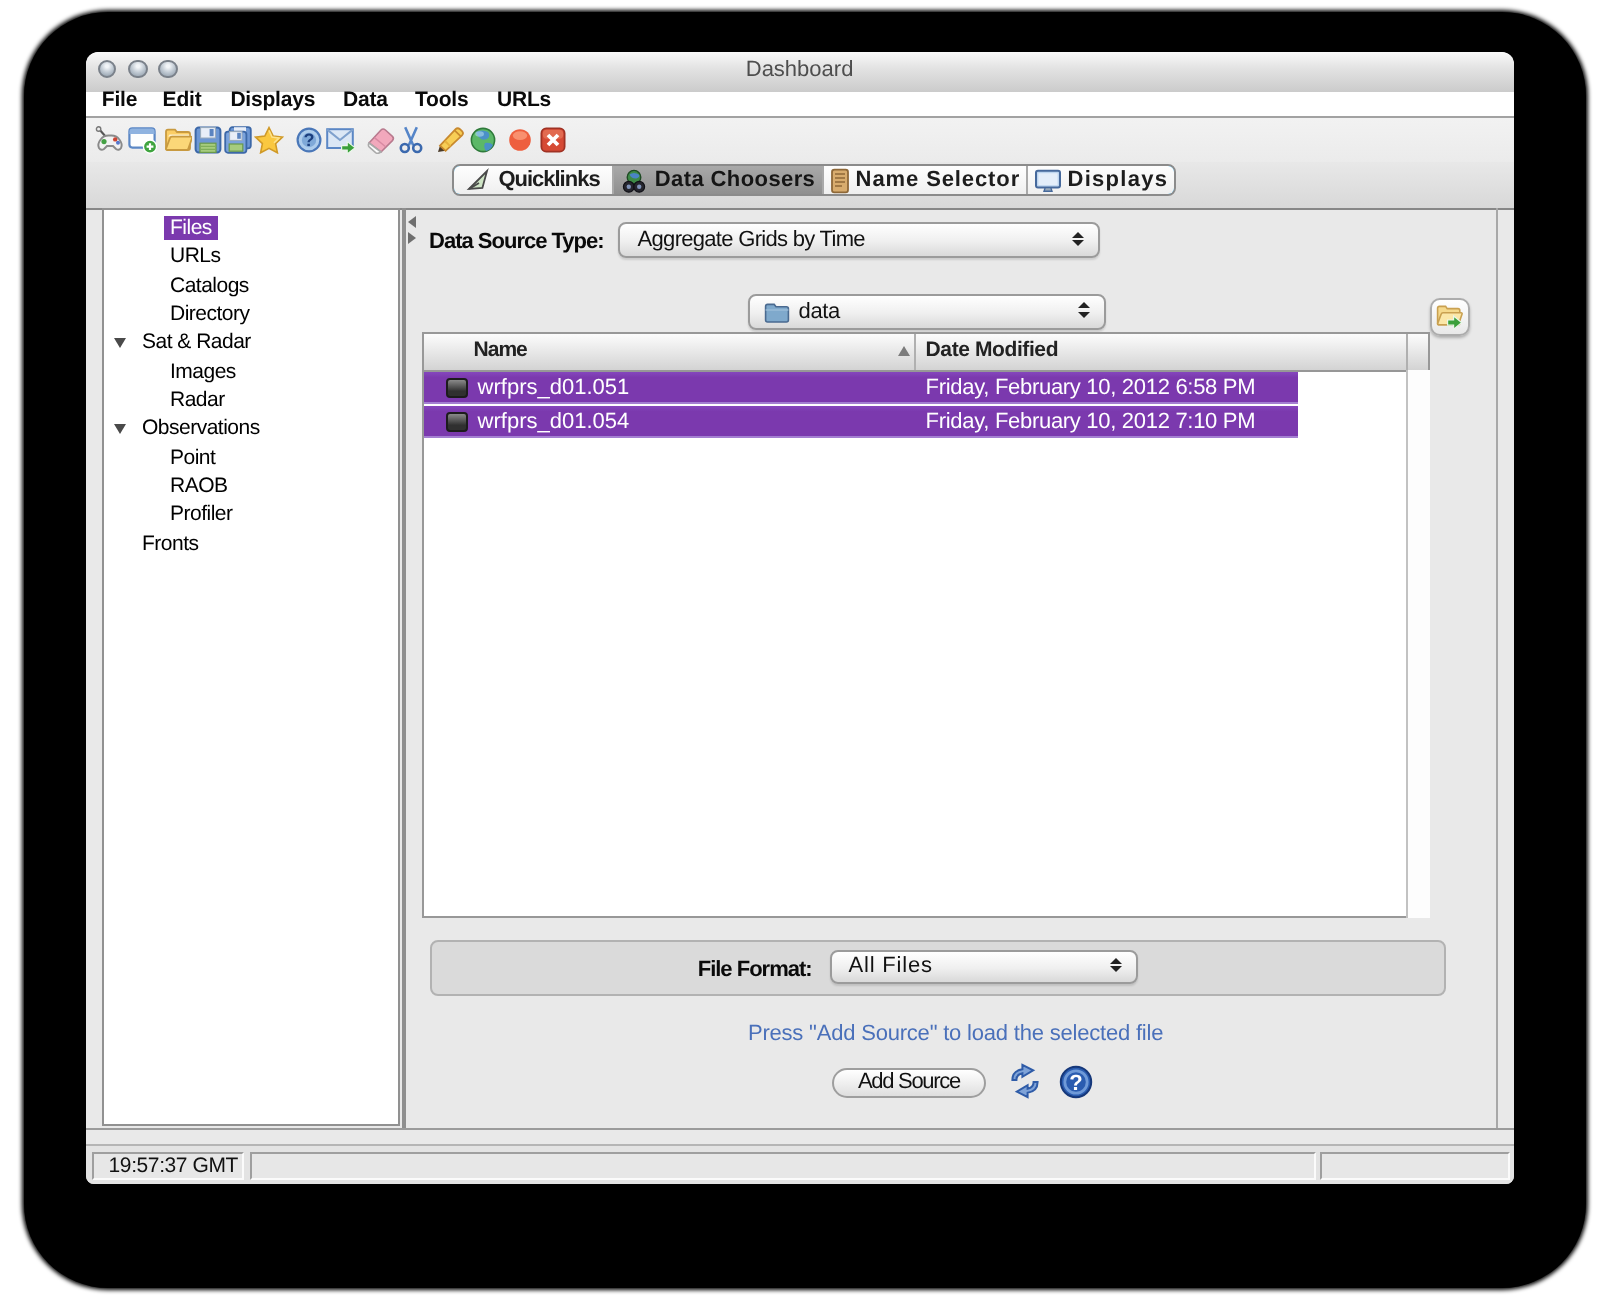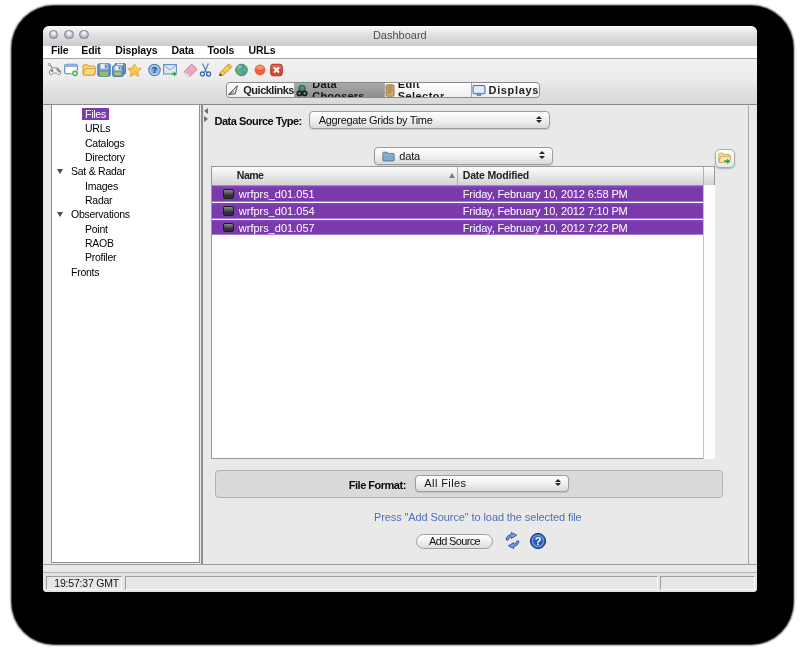--- a/index.html
+++ b/index.html
@@ -23,21 +23,21 @@
 #mbar{left:0;top:19.5px;width:714px;height:12.9px;background:#fff;border-bottom:1px solid #a2a2a2;}
 .mi{top:19px;line-height:10.5px;font-size:10.5px;font-weight:bold;
   letter-spacing:-0.1px;color:#0a0a0a;}
 
 #tools{left:0;top:33.4px;width:714px;height:21.6px;background:linear-gradient(#f2f2f2,#ebebeb);}
 .ti{top:37px;}
 
 #tabrow{left:0;top:55px;width:714px;height:22.5px;
   background:linear-gradient(#e8e8e8,#d8d8d8);border-bottom:1px solid #878787;}
 #segs{left:183.2px;top:56px;height:16px;display:flex;border:1px solid #8b8b8b;
-  border-radius:4px;overflow:hidden;background:#0ea5e9;box-sizing:border-box;width:314px;}
+  border-radius:4px;overflow:hidden;background:#0ea5e9;box-sizing:border-box;width:362px;}
 .seg{display:flex;align-items:center;justify-content:center;gap:3px;
   font-size:11px;font-weight:bold;letter-spacing:-0.35px;color:#1d1d1d;
   background:linear-gradient(#fefefe,#efefef);border-right:1px solid #a9a9a9;box-sizing:border-box;}
 .seg.sel{background:linear-gradient(#a9a9a9,#8f8f8f);color:#151515;}
 .seg:last-child{border-right:none;}
 
 #tree{left:8.2px;top:78px;width:149.5px;height:458.5px;background:#fff;
   border:1px solid #919191;box-sizing:border-box;overflow:hidden;}
 .trow{position:relative;height:14.35px;line-height:14.35px;font-size:10.5px;
   letter-spacing:-0.25px;color:#000;white-space:nowrap;}
@@ -60,21 +60,21 @@
   border-bottom:3.6px solid #222;margin-bottom:1.8px;}
 .updn .d{display:block;width:0;height:0;border-left:3.2px solid transparent;border-right:3.2px solid transparent;
   border-top:3.6px solid #222;}
 .lbl{font-size:11px;font-weight:bold;letter-spacing:-0.5px;color:#0a0a0a;text-align:right;}
 
 #tbl{left:168px;top:140px;width:504px;height:293px;background:#fff;
   border:1px solid #989898;box-sizing:border-box;}
 #thead{position:absolute;left:0;top:0;width:502px;height:17.5px;
   background:linear-gradient(#fcfcfc,#d3d3d3);border-bottom:1px solid #979797;
   font-size:10.5px;font-weight:bold;letter-spacing:-0.2px;color:#222;}
-.prow{position:absolute;left:0;width:491px;height:15.8px;box-sizing:border-box;
+.prow{position:absolute;left:0;width:437px;height:15.8px;box-sizing:border-box;
   background:linear-gradient(#8547bd,#7b39ae 18%,#7b39ae 100%);
   border-bottom:1.6px solid #a47fd2;color:#fff;font-size:11px;letter-spacing:0px;}
 .ficon{position:absolute;left:11px;top:3px;width:11.5px;height:9.5px;border-radius:2px;
   background:linear-gradient(#8a8a8a,#303030 70%);border:0.8px solid #1c1c1c;box-sizing:border-box;}
 .fn{position:absolute;left:27px;top:1px;line-height:14px;}
 .dt{position:absolute;left:251px;top:1px;line-height:14px;letter-spacing:-0.15px;}
 #sbr{position:absolute;left:491px;top:17.5px;width:11px;height:274px;background:#fdfdfd;
   border-left:1px solid #c2c2c2;}
 
 #ffstrip{left:172px;top:444px;width:508px;height:27.5px;background:#dadada;
@@ -205,21 +205,21 @@
           <circle cx="4.4" cy="9.4" r="1.1" fill="#7f92b8"></circle>
           <circle cx="9.6" cy="9.4" r="1.1" fill="#7f92b8"></circle>
         </svg>
         <span style="letter-spacing:0.2px;">Data Choosers</span>
       </div>
     <div class="seg" style="width:102.5px;">
         <svg width="10" height="13" viewBox="0 0 10 13" style="flex:none;">
           <rect x="1" y="0.8" width="8" height="11.4" rx="1.2" fill="#d8ac6e" stroke="#8e6838" stroke-width="0.9"></rect>
           <path d="M2.5 3 L7.5 3 M2.5 5 L7.5 5 M2.5 7 L7.5 7 M2.5 9 L6 9" stroke="#8e6838" stroke-width="0.8"></path>
         </svg>
-        <span style="letter-spacing:0.45px;">Edit Selector</span>
+        <span style="letter-spacing:0.45px;">Name Selector</span>
       </div>
     <div class="seg" style="width:73.5px;">
         <svg width="14" height="13" viewBox="0 0 14 13" style="flex:none;">
           <rect x="1" y="1.4" width="12" height="8.4" rx="1" fill="#bdd5ef" stroke="#46699c" stroke-width="1"></rect>
           <rect x="2.2" y="2.6" width="9.6" height="6" fill="#e4eefa"></rect>
           <path d="M5 11.6 L9 11.6 L8.4 9.8 L5.6 9.8 Z" fill="#9ab" stroke="#46699c" stroke-width="0.7"></path>
         </svg>
         <span style="letter-spacing:0.65px;">Displays</span>
       </div>
   </div>
@@ -272,25 +272,20 @@
     <div class="prow" style="top:19.3px;">
         <span class="ficon"></span>
         <span class="fn">wrfprs_d01.051</span>
         <span class="dt">Friday, February 10, 2012 6:58 PM</span>
       </div>
     <div class="prow" style="top:36px;">
         <span class="ficon"></span>
         <span class="fn">wrfprs_d01.054</span>
         <span class="dt">Friday, February 10, 2012 7:10 PM</span>
       </div>
-    <div class="prow" style="top:52.7px;">
-        <span class="ficon"></span>
-        <span class="fn">wrfprs_d01.057</span>
-        <span class="dt">Friday, February 10, 2012 7:22 PM</span>
-      </div>
     <div id="sbr"></div>
   </div>
   <div id="ffstrip" class="abs"></div>
   <div class="abs lbl" style="left:290px;top:452.5px;width:73px;">File Format:</div>
   <div class="abs combo" style="left:372px;top:448.5px;width:154px;height:17px;line-height:15.5px;padding-left:8.5px;letter-spacing:0.4px;">All Files<span class="updn">
         <span class="u"></span>
         <span class="d"></span>
       </span></div>
   <div id="bluetxt" class="abs">Press "Add Source" to load the selected file</div>
   <div id="addbtn" class="abs">Add Source</div>

